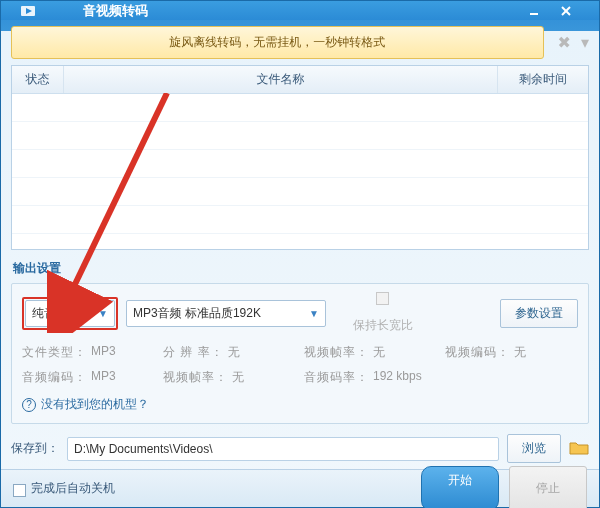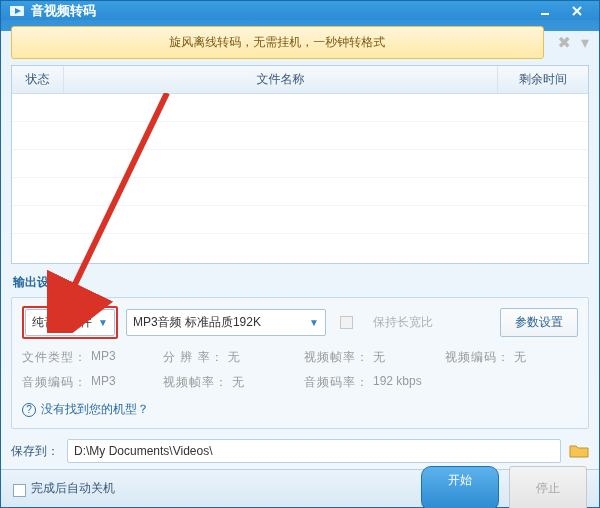--- a/index.html
+++ b/index.html
@@ -1,18 +1,18 @@
 <!DOCTYPE html>
 <html><head>
 <meta charset="utf-8">
 <style>
   * { box-sizing: border-box; margin: 0; padding: 0; }
   body { font-family: "Microsoft YaHei", "SimSun", sans-serif; font-size: 12px; background: #fff; }
   .window { width: 600px; height: 508px; background: linear-gradient(#2b8bd6,#3a96da 30px,#e8f3fb 30px,#f0f7fc); border: 1px solid #1a6aa8; position: relative; display: flex; flex-direction: column; }
-  .titlebar { height: 19px; background: linear-gradient(#3a9de0,#2b8bd6); display: flex; align-items: center; padding: 0 8px; color: #fff; font-size: 13px; font-weight: bold; }
+  .titlebar { height: 19px; background: linear-gradient(#3a9de0,#2b8bd6); display: flex; align-items: center; padding: 0 19px; color: #fff; font-size: 13px; font-weight: bold; gap: 41px; }
   .titlebar-icon { width: 16px; height: 16px; margin-right: 6px; display: inline-flex; }
   .title-controls { margin-left: auto; display: flex; gap: 4px; }
   .title-btn { width: 28px; height: 18px; display: flex; align-items: center; justify-content: center; color: #fff; cursor: pointer; border-radius: 2px; }
   .content { flex: 1; padding: 6px 10px 0 10px; display: flex; flex-direction: column; }
   .toolbar-row { display: flex; align-items: center; gap: 14px; margin-bottom: 6px; position: relative; }
   .add-file-wrap { border: 2px solid #d93327; padding: 2px; border-radius: 2px; }
   .add-file-btn { display: flex; align-items: center; gap: 6px; background: linear-gradient(#fdfdfd,#eef3f8); border: 1px solid #a9c3da; padding: 6px 18px; border-radius: 3px; color: #2f6690; font-size: 13px; cursor: pointer; }
   .add-file-btn .ficon { width: 18px; height: 14px; }
   .hint { flex: 1; background: linear-gradient(#fff6d9,#ffe9a7); border: 1px solid #e5c157; border-radius: 3px; padding: 7px 10px; color: #7a5a14; text-align: center; min-width: 0; }
   .tool-icons { display: flex; gap: 10px; color: #b9b9b9; font-size: 16px; }
@@ -28,21 +28,21 @@
   .tbody .row { height: 28px; border-bottom: 1px solid #eef4f9; }
   .watermark { position: absolute; right: 18px; bottom: 14px; color: #eef3f7; font-size: 40px; letter-spacing: 2px; pointer-events: none; }
   .arrow-overlay { position: absolute; left: 46px; top: 92px; pointer-events: none; z-index: 10; }
   .section-title { color: #2a6aa0; font-weight: bold; margin: 10px 0 6px 2px; }
   .settings-box { border: 1px solid #c6dae9; background: #f3f8fc; border-radius: 2px; padding: 8px 10px 10px 10px; }
   .row1 { display: flex; align-items: center; gap: 8px; }
   .dd-wrap { border: 2px solid #d93327; padding: 1px; border-radius: 2px; }
   .dd { display: flex; align-items: center; background: #fff; border: 1px solid #a9c3da; border-radius: 2px; padding: 4px 6px; color: #333; cursor: pointer; gap: 6px; }
   .dd .caret { color: #3b82c4; font-size: 10px; }
   .dd.wide { min-width: 200px; }
-  .checkbox { display: flex; align-items: center; gap: 20px; color: #b0b0b0; margin-left: 6px; }
+  .checkbox { display: flex; align-items: center; gap: 12px; color: #b0b0b0; margin-left: 19px; flex-direction: column; }
   .checkbox .box { width: 13px; height: 13px; border: 1px solid #c8c8c8; background: #f2f2f2; }
   .param-btn { margin-left: auto; background: linear-gradient(#fdfdfd,#eef3f8); border: 1px solid #a9c3da; padding: 5px 14px; border-radius: 2px; color: #2f6690; cursor: pointer; }
   .info-grid { display: grid; grid-template-columns: repeat(4, 1fr); row-gap: 8px; column-gap: 8px; margin-top: 10px; color: #9a9a9a; }
   .info-item { display: flex; gap: 4px; white-space: nowrap; }
   .info-item .lbl { letter-spacing: 1px; }
   .help-row { margin-top: 10px; color: #2a6aa0; display: flex; align-items: center; gap: 5px; }
   .help-icon { width: 14px; height: 14px; border: 1.5px solid #2a6aa0; border-radius: 50%; display: inline-flex; align-items: center; justify-content: center; font-size: 10px; }
   .save-row { display: flex; align-items: center; gap: 8px; margin: 10px 0 6px 0; }
   .save-row .path { flex: 1; background: #fff; border: 1px solid #b9d1e6; padding: 4px 6px; color: #333; border-radius: 2px; }
   .footer { height: 38px; background: linear-gradient(#eaf3fa,#d9e9f5); border-top: 1px solid #b9d1e6; display: flex; align-items: center; padding: 0 12px; gap: 10px; }
@@ -169,20 +169,21 @@
 
       <div class="help-row">
         <span class="help-icon">?</span>
         <span>没有找到您的机型？</span>
       </div>
     </div>
 
     <div class="save-row">
       <span style="color:#3a5a7a">保存到：</span>
       <div class="path">D:\My Documents\Videos\</div>
+      <div class="param-btn" style="margin-left:0">浏览</div>
       <span style="color:#c4932a;cursor:pointer">
         <svg width="20" height="16" viewBox="0 0 20 16">
             <path d="M1 4 L7 4 L9 6 L19 6 L19 15 L1 15 Z" fill="#f6c551" stroke="#c4932a"></path>
           </svg>
       </span>
     </div>
 
   </div>
 
   <div class="footer">

